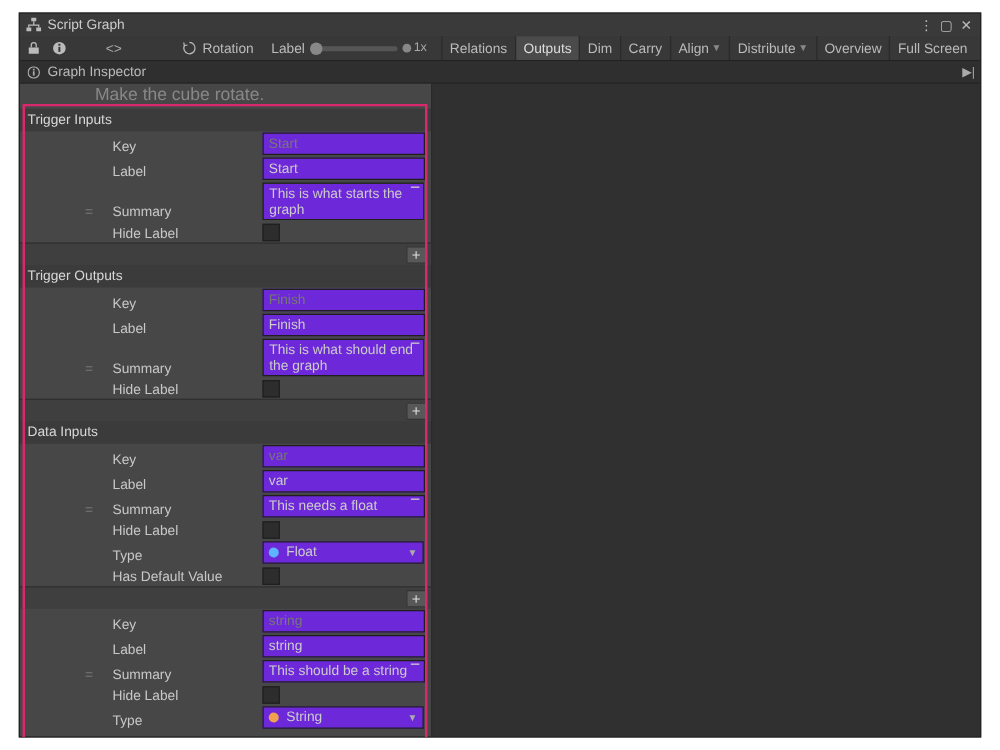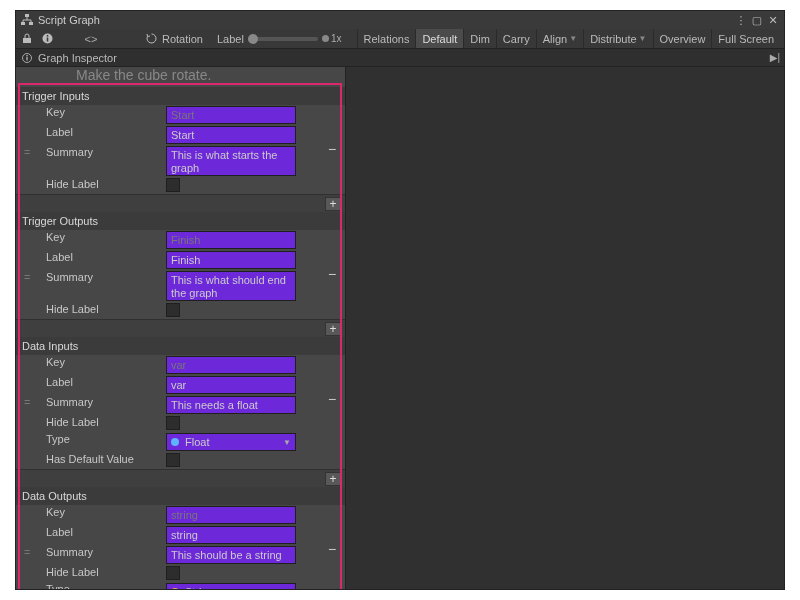--- a/index.html
+++ b/index.html
@@ -23,21 +23,21 @@
   .tabbtn .tri { font-size:8px; margin-left:2px; color:#888;}
   .sub { height:18px; background:#2f2f2f; display:flex; align-items:center; padding:0 4px; color:#bbb; font-size:11px; border-bottom:1px solid #222;}
   .sub .sp{flex:1;}
   .sub .expand{ font-size:10px; color:#aaa;}
   .content { display:flex; height: calc(100% - 56px); }
   .inspector { width: 330px; background:#474747; overflow:hidden; position:relative; border-right:1px solid #222;}
   .canvas { flex:1; background:#303030; }
   .faded { color:#888; font-size:14px; padding:0 0 4px 60px;}
   .hlrect { position:absolute; left:2px; top:16px; width:324px; height:522px; border:2px solid #d9286b; pointer-events:none;}
   .section-h { background:#3b3b3b; color:#d8d8d8; font-size:11px; padding:3px 6px;}
-  .row { display:flex; align-items:flex-start; padding:1px 6px 1px 30px; font-size:11px; color:#c8c8c8; position:relative; min-height:17px;}
+  .row { display:flex; align-items:flex-end; padding:1px 6px 1px 30px; font-size:11px; color:#c8c8c8; position:relative; min-height:17px;margin-left:44px;}
   .row.withdrag::before { content:"="; position:absolute; left:8px; color:#777; font-size:11px;}
   .row .lab { width:120px; flex-shrink:0;}
   input.text, textarea.text, .dd {
     width: 130px; background:#6d28d9; border:1px solid #1f1f1f; color:#ccc; font-size:11px; padding:2px 4px; font-family:inherit;
   }
   input.text::placeholder, textarea.text::placeholder{ color:#777;}
   textarea.text{ resize:none; height:30px; line-height:13px;}
   .chk { width:14px; height:14px; background:#2d2d2d; border:1px solid #1f1f1f; display:inline-block;}
   .addrow { height:18px; background:#3f3f3f; border-top:1px solid #303030; position:relative;}
   .addbtn { position:absolute; right:4px; top:2px; width:16px; height:14px; background:#585858; color:#ddd; font-size:12px; text-align:center; line-height:13px; border:1px solid #333;}
@@ -103,21 +103,21 @@
       <div class="slider">
           <div class="knob"></div>
         </div>
       <span class="mult">
           <span class="dot"></span>
           <span>1x</span>
         </span>
     </div>
     <div class="right">
       <div class="tabbtn">Relations</div>
-      <div class="tabbtn sel">Default</div>
+      <div class="tabbtn sel">Outputs</div>
       <div class="tabbtn">Dim</div>
       <div class="tabbtn">Carry</div>
       <div class="tabbtn">
           <span>Align</span>
           <span class="tri">▼</span>
         </div>
       <div class="tabbtn">
           <span>Distribute</span>
           <span class="tri">▼</span>
         </div>
@@ -220,21 +220,20 @@
         <div class="row">
             <span class="lab">Has Default Value</span>
           <span class="chk"></span>
           </div>
         <div class="minus">−</div>
       </div>
       <div class="addrow">
           <div class="addbtn">+</div>
         </div>
 
-      <div class="section-h">Data Outputs</div>
       <div class="block">
         <div class="row">
             <span class="lab">Key</span>
           <input class="text" placeholder="string" style="">
           </div>
         <div class="row">
             <span class="lab">Label</span>
           <input class="text" value="string" style="">
           </div>
         <div class="row withdrag">

